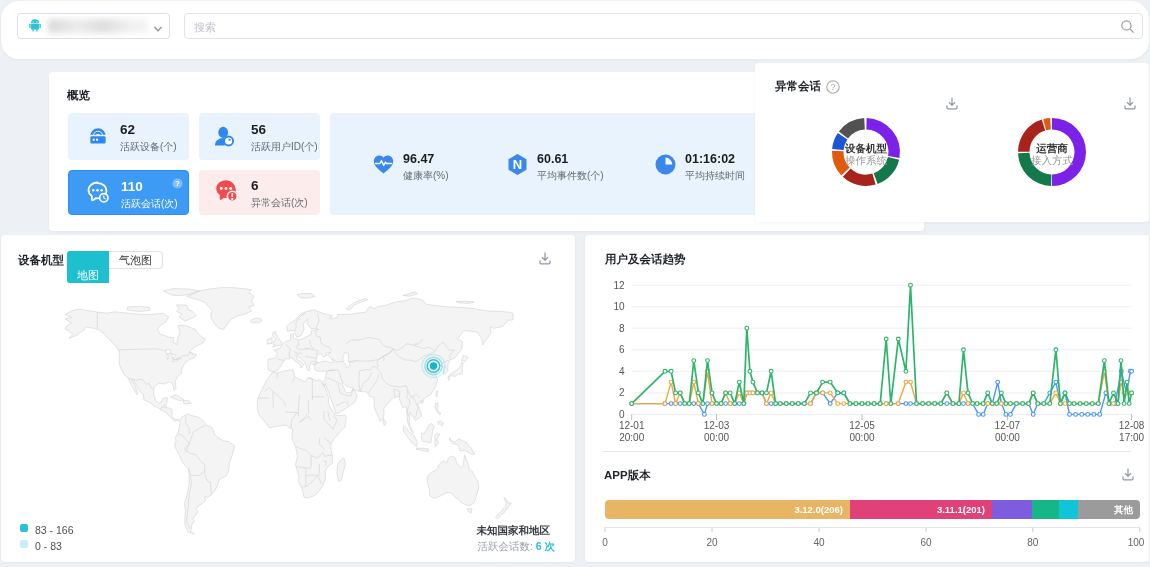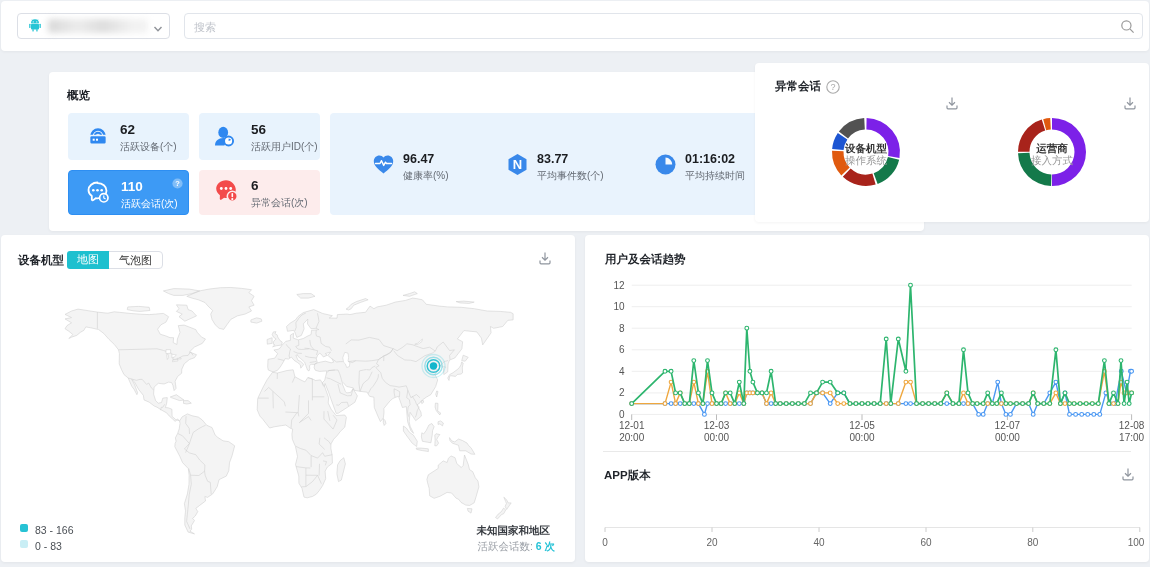--- a/index.html
+++ b/index.html
@@ -4,21 +4,21 @@
 * { margin:0; padding:0; box-sizing:border-box; }
 html,body { width:1150px; height:567px; background:#edf0f4; font-family:"Liberation Sans",sans-serif; overflow:hidden; position:relative; }
 .abs { position:absolute; }
 .panel { position:absolute; background:#fff; border-radius:4px; box-shadow:0 1px 3px rgba(31,35,41,.05); }
 .ptitle { position:absolute; font-size:11.5px; font-weight:bold; color:#1f2329; }
 .num { position:absolute; font-size:13.5px; font-weight:bold; color:#1b1d21; white-space:nowrap; }
 .lbl { position:absolute; font-size:10px; color:#646a73; white-space:nowrap; }
 </style></head>
 <body>
 
-<div class="panel" style="left:1px;top:1px;width:1148px;height:50px;">
+<div class="panel" style="left:1px;top:1px;width:1148px;height:58px;border-radius:18px;">
   <div class="abs" style="left:16px;top:12px;width:153px;height:26px;border:1px solid #dcdfe6;border-radius:4px;">
     <div class="abs" style="left:9px;top:3px;"><svg width="16" height="16" viewBox="0 0 16 16" fill="#26c5d5">
           <path d="M4 6.2a4 4 0 0 1 8 0z"></path>
           <line x1="5.1" y1="2.6" x2="5.9" y2="3.9" stroke="#26c5d5" stroke-width="0.8"></line>
           <line x1="10.9" y1="2.6" x2="10.1" y2="3.9" stroke="#26c5d5" stroke-width="0.8"></line>
           <circle cx="6.2" cy="4.9" r="0.55" fill="#fff"></circle>
           <circle cx="9.8" cy="4.9" r="0.55" fill="#fff"></circle>
           <rect x="4" y="6.7" width="8" height="5.8" rx="1"></rect>
           <rect x="2.2" y="6.7" width="1.3" height="4.4" rx="0.65"></rect>
           <rect x="12.5" y="6.7" width="1.3" height="4.4" rx="0.65"></rect>
@@ -96,21 +96,21 @@
     <div class="abs" style="left:42px;top:40px;"><svg width="23" height="23" viewBox="0 0 23 23">
           <path d="M11.5 20.5C7 16.6 1.8 13 1.8 8.2 1.8 4.9 4.4 2.5 7.4 2.5c1.7 0 3.2.8 4.1 2 .9-1.2 2.4-2 4.1-2 3 0 5.6 2.4 5.6 5.7 0 4.8-5.2 8.4-9.7 12.3z" fill="#3988ea"></path>
           <path d="M3.5 10.5h4.5l1.5-2.8 2.2 4.7 1.8-3.2 1 1.3h5" fill="none" stroke="#fff" stroke-width="1.4" stroke-linejoin="round" stroke-linecap="round"></path>
         </svg></div>
     <div class="num" style="left:73px;top:39px;font-size:12.5px;">96.47</div>
     <div class="lbl" style="left:73px;top:56px;">健康率(%)</div>
     <div class="abs" style="left:176px;top:40px;"><svg width="23" height="23" viewBox="0 0 23 23">
           <path d="M11.5 1l9 5.2v10.6l-9 5.2-9-5.2V6.2z" fill="#3988ea"></path>
           <text x="11.5" y="16.3" text-anchor="middle" font-size="13" font-weight="bold" fill="#fff" font-family="Liberation Sans">N</text>
         </svg></div>
-    <div class="num" style="left:207px;top:39px;font-size:12.5px;">83.77</div>
+    <div class="num" style="left:207px;top:39px;font-size:12.5px;">60.61</div>
     <div class="lbl" style="left:207px;top:56px;">平均事件数(个)</div>
     <div class="abs" style="left:324px;top:40px;"><svg width="23" height="23" viewBox="0 0 23 23">
           <circle cx="11.5" cy="11.5" r="10" fill="#3988ea"></circle>
           <path d="M11.5 4.5 V11.5 H18.2 A7 7 0 0 0 11.5 4.5z" fill="#fff" opacity="0.95"></path>
         </svg></div>
     <div class="num" style="left:355px;top:39px;font-size:12.5px;">01:16:02</div>
     <div class="lbl" style="left:355px;top:56px;">平均持续时间</div>
   </div>
 </div>
 
@@ -142,21 +142,21 @@
     <text x="111" y="89" text-anchor="middle" font-size="10.5" font-weight="bold" fill="#333">设备机型</text>
     <text x="111" y="101" text-anchor="middle" font-size="10.5" fill="#999">操作系统</text>
     <text x="297" y="89" text-anchor="middle" font-size="10.5" font-weight="bold" fill="#333">运营商</text>
     <text x="297" y="101" text-anchor="middle" font-size="10.5" fill="#999">接入方式</text>
   </svg>
 </div>
 
 <div class="panel" style="left:1px;top:235px;width:574px;height:327px;overflow:hidden;">
   <div class="ptitle" style="left:17px;top:18px;">设备机型</div>
   <div class="abs" style="left:66px;top:16px;height:18px;border:1px solid #dcdfe6;border-radius:4px;background:#fff;">
-    <span style="display:inline-block;vertical-align:top;height:18px;line-height:17px;padding:0 10px;background:#1ec0cf;color:#fff;font-size:11px;border-radius:3px 0 0 3px;margin:-1px 0 0 -1px;">地图</span><span style="display:inline-block;vertical-align:top;height:16px;line-height:16px;padding:0 10px;color:#333;font-size:11px;">气泡图</span>
+    <span style="display:inline-block;vertical-align:top;height:18px;line-height:17px;padding:16px 10px;background:#1ec0cf;color:#fff;font-size:11px;border-radius:3px 0 0 3px;margin:-1px 0 0 -1px;">地图</span><span style="display:inline-block;vertical-align:top;height:16px;line-height:16px;padding:0 10px;color:#333;font-size:11px;">气泡图</span>
   </div>
   <div class="abs" style="left:537px;top:16px;"><svg width="14" height="14" viewBox="0 0 14 14" fill="none" stroke="#8f959e" stroke-width="1.2">
         <path d="M2 9.5v2.3a1 1 0 0 0 1 1h8a1 1 0 0 0 1-1V9.5"></path>
         <path d="M7 1.5v7.3M4 6.3l3 2.8 3-2.8"></path>
       </svg></div>
   <svg class="abs" width="574" height="327" viewBox="1 235 574 327" style="left:0;top:0;">
     <path d="M65.0 318.9L71.5 317.6L65.0 314.4L71.5 311.0L78.0 309.1L88.3 310.7L97.4 312.1L103.9 312.8L107.8 313.2L114.2 311.8L119.4 312.3L131.1 313.5L140.1 314.2L149.2 314.6L155.7 314.1L163.4 313.4L168.6 316.7L166.0 322.1L160.9 324.8L157.6 329.2L160.2 334.2L166.0 336.0L169.9 337.6L173.6 337.7L173.2 342.6L176.9 344.5L177.4 339.0L180.0 332.4L178.3 325.6L184.2 325.1L189.4 327.1L195.8 329.6L197.1 332.2L201.7 337.2L205.5 339.0L202.3 343.4L194.5 347.0L189.4 352.0L196.5 354.7L194.5 357.7L189.4 359.5L184.2 363.9L181.8 369.2L181.6 373.3L177.7 376.4L175.1 381.2L176.1 388.3L174.1 390.6L172.9 385.3L171.6 382.6L168.6 382.1L164.1 384.0L158.3 383.3L154.1 387.1L153.6 394.2L155.7 400.8L158.3 403.2L161.5 402.5L162.8 398.1L167.3 397.6L166.7 403.1L165.4 407.5L168.6 407.9L171.9 409.3L172.1 416.4L175.8 419.6L179.6 420.9L177.7 419.1L175.1 421.4L172.5 418.9L169.3 416.1L166.7 412.9L160.9 409.7L157.0 407.2L154.4 406.1L149.2 402.2L144.0 399.9L143.4 395.4L138.8 389.7L134.3 381.7L131.7 379.4L134.6 384.7L137.6 392.7L136.9 394.7L134.3 389.7L131.7 386.2L128.2 378.0L124.0 374.6L121.6 369.8L119.2 363.9L119.4 353.6L118.5 349.8L114.2 344.3L109.1 339.5L103.9 333.6L98.7 329.6L90.9 327.8L85.8 326.9L83.8 330.4L80.6 332.2L76.7 335.4L71.5 337.2L68.9 338.5L72.8 334.5L68.9 331.3L65.0 328.7L67.0 325.6L71.5 322.8L65.0 318.9 ZM220.4 287.7L230.8 287.5L241.2 288.3L251.5 289.7L248.9 292.7L254.1 296.3L251.5 300.7L254.1 305.2L248.9 306.9L251.5 311.0L245.0 314.1L237.3 315.9L230.8 319.4L226.9 324.8L223.7 329.4L219.1 328.3L215.2 324.8L212.0 319.4L210.7 314.1L212.7 310.5L208.8 306.9L204.9 302.5L198.4 299.8L191.9 298.1L186.8 296.3L193.2 293.6L199.7 290.9L208.8 289.1L220.4 287.7 ZM250.9 319.9L256.7 317.8L261.2 318.9L261.9 321.2L256.7 323.1L250.9 322.1L250.9 319.9 ZM179.6 420.9L182.2 416.8L187.4 413.9L191.9 415.7L198.4 417.1L202.3 420.0L206.8 425.3L212.0 427.5L215.2 435.1L217.8 437.4L223.0 440.8L228.8 441.7L234.7 445.8L232.1 455.6L229.5 462.7L228.8 470.7L226.3 476.1L219.1 479.6L217.2 486.7L212.7 493.9L207.5 497.4L204.9 496.5L205.5 501.0L199.7 505.4L195.8 508.4L197.8 511.6L195.2 516.1L192.6 518.4L194.5 520.5L191.3 525.9L191.7 529.1L190.0 531.2L194.5 533.9L188.1 532.1L184.8 525.0L184.8 517.9L185.5 510.8L184.4 503.6L187.4 493.9L189.0 484.1L189.1 475.2L188.3 468.6L182.6 462.7L179.9 456.5L174.8 446.7L175.1 443.5L176.1 441.3L175.4 437.8L177.7 433.3L179.2 428.9L180.0 423.5L179.6 420.9 ZM272.5 372.3L267.3 379.4L263.2 386.9L259.3 395.1L257.7 398.6L257.2 409.8L259.9 416.1L262.9 419.4L269.6 428.0L274.8 426.7L281.3 425.7L285.8 425.0L290.4 428.3L292.7 429.1L291.9 434.2L292.3 439.2L295.5 446.7L297.5 456.5L295.5 464.5L298.8 476.1L298.9 483.2L302.0 488.5L304.0 497.1L307.2 497.8L312.4 496.5L316.3 494.2L319.5 490.3L322.5 485.8L325.7 478.7L325.1 471.2L327.3 467.1L332.4 463.2L332.2 455.6L330.9 448.5L330.9 444.0L333.7 439.2L337.6 435.1L340.2 431.6L344.8 427.1L346.4 417.3L344.8 415.0L336.1 415.5L331.2 409.3L328.2 403.1L328.6 397.7L324.7 386.7L322.2 382.8L320.4 379.9L315.6 380.5L312.6 379.0L307.8 377.6L304.9 381.9L300.1 379.6L294.9 376.7L293.2 369.8L287.1 370.5L277.4 373.0L272.5 372.3 ZM343.8 457.7L345.4 463.9L341.3 480.1L338.5 481.6L336.9 473.9L337.6 464.8L340.1 460.7L343.8 457.7 ZM313.7 309.6L318.9 311.8L322.7 313.5L332.4 315.7L329.2 318.0L337.0 318.2L337.4 314.6L347.3 314.1L349.9 314.6L356.4 313.2L365.5 312.3L370.0 306.1L373.9 308.7L377.1 306.9L386.2 305.2L395.3 302.1L405.6 300.4L412.7 298.1L416.6 298.6L422.4 299.8L426.3 304.3L439.3 306.1L447.7 306.9L461.3 307.3L474.2 308.7L487.2 311.0L500.1 311.4L510.5 312.3L513.1 313.7L513.1 319.9L507.9 320.3L502.7 326.5L493.7 328.3L490.4 326.5L491.1 332.8L482.7 344.9L481.4 338.1L476.8 331.9L463.9 330.6L457.4 339.0L462.6 341.7L461.9 348.8L454.8 358.0L449.6 360.0L448.1 363.9L447.7 371.9L443.8 374.6L443.6 368.7L441.2 365.3L438.0 366.0L432.6 366.9L434.1 369.8L438.4 369.4L438.6 370.5L434.8 374.1L437.7 379.9L435.7 386.5L430.9 394.5L426.3 397.2L422.4 399.9L420.1 402.7L417.0 404.9L420.9 412.0L421.4 416.1L415.7 420.7L413.4 417.3L410.1 412.3L409.2 421.8L410.1 426.2L413.6 433.3L410.8 430.7L407.6 421.8L406.3 406.6L402.4 407.5L398.5 396.3L395.3 397.4L392.7 398.6L390.1 400.8L383.9 408.4L384.0 412.9L383.3 418.2L380.4 421.6L378.4 417.3L374.3 407.5L374.0 401.3L373.9 397.2L369.6 396.3L368.1 394.0L367.2 392.2L359.9 391.3L354.2 390.3L353.3 387.9L346.7 386.5L343.2 382.6L342.2 383.5L345.4 391.5L346.7 392.9L350.6 392.4L353.0 388.7L357.4 395.9L354.9 402.2L348.6 406.5L338.3 413.2L336.2 413.4L330.8 398.6L328.6 392.4L325.1 383.5L324.4 386.5L323.0 385.6L322.2 382.8L324.7 380.3L326.5 372.8L326.6 370.9L319.5 371.4L315.4 370.3L314.1 367.8L314.7 364.1L317.8 362.8L320.5 362.1L325.3 361.2L331.2 362.8L333.7 362.1L331.8 358.6L329.2 356.8L327.9 355.4L330.5 352.0L325.3 353.6L327.3 355.2L323.4 357.0L322.1 355.2L319.8 353.2L317.6 355.2L316.3 358.6L317.3 362.5L314.3 364.4L311.1 364.3L309.5 365.7L309.8 368.4L309.0 371.0L307.5 370.1L305.9 365.7L304.6 362.1L300.7 358.6L297.9 356.3L297.5 354.8L295.9 355.4L298.1 360.4L300.7 361.4L303.8 364.4L300.8 368.2L300.3 364.8L297.5 362.5L294.2 360.4L291.4 357.1L288.4 359.1L285.2 358.6L284.1 360.7L280.3 366.9L277.3 370.5L273.0 371.9L268.3 370.1L267.7 367.1L268.0 359.3L274.8 358.2L277.7 353.6L273.9 350.0L278.1 349.3L280.0 348.1L281.9 345.4L285.8 341.3L290.4 340.4L290.4 335.1L293.6 333.3L293.2 338.1L295.8 339.0L298.1 339.9L303.3 338.5L307.2 336.3L311.1 334.5L311.5 330.4L318.9 329.6L316.0 328.3L311.1 328.8L307.5 323.9L307.8 319.1L303.3 323.9L304.1 328.8L301.4 335.4L296.8 337.4L294.9 332.4L293.6 330.3L287.5 331.3L286.5 326.5L290.4 323.0L295.5 319.9L298.1 316.4L303.3 312.6L313.7 309.6 ZM272.6 346.8L276.1 345.8L281.7 345.0L282.2 342.0L280.0 340.6L277.7 337.0L277.2 334.9L274.9 333.5L276.0 331.7L273.4 331.9L272.2 334.5L273.5 337.2L276.1 339.0L273.8 341.1L273.1 344.0L274.8 344.9L272.6 346.8 ZM272.1 337.7L267.1 339.5L267.3 344.2L272.1 343.3L272.1 339.9L272.1 337.7 ZM461.7 360.7L463.2 355.2L468.2 357.3L465.2 361.2L461.7 360.7 ZM461.6 362.1L463.2 363.0L462.3 367.8L462.6 372.8L461.0 374.1L457.4 374.4L455.5 376.4L450.9 375.7L449.6 376.4L449.0 380.5L447.7 378.1L449.6 374.6L452.9 372.8L457.2 369.6L459.4 367.5L461.0 364.8L461.6 362.1 ZM403.4 426.0L406.3 428.0L409.5 432.4L413.4 435.1L417.3 441.3L416.6 446.5L412.1 443.1L406.9 436.0L403.4 431.0L403.4 426.0 ZM416.2 448.1L421.2 448.1L428.3 448.8L428.4 451.5L422.4 450.6L416.6 449.4L416.2 448.1 ZM421.8 432.8L423.7 433.9L426.3 430.3L428.9 425.0L431.8 423.5L434.1 426.7L432.6 430.7L432.2 435.1L430.9 442.8L427.6 442.2L422.4 441.3L421.4 436.9L421.8 432.8 ZM434.8 435.1L436.0 433.7L439.9 434.6L438.0 436.9L436.7 439.6L438.6 443.1L436.7 445.8L434.8 445.8L435.1 440.4L434.8 435.1 ZM449.5 437.6L451.6 440.8L454.8 441.9L458.5 439.0L462.6 440.6L467.1 443.1L468.8 445.8L471.0 447.7L474.9 454.3L471.0 454.0L465.8 450.8L459.7 450.8L458.5 445.3L454.8 444.0L452.2 443.1L449.9 440.6L449.5 437.6 ZM435.4 403.1L438.0 403.4L437.7 411.1L440.6 412.9L439.9 415.0L437.3 412.0L436.0 410.2L435.1 407.0L435.4 403.1 ZM438.0 421.8L440.6 420.9L443.4 423.0L442.5 425.9L439.9 423.9L438.0 424.4L438.0 421.8 ZM383.3 418.6L385.2 420.7L385.9 423.5L384.2 425.5L383.3 422.6L383.3 418.6 ZM436.7 391.0L438.0 391.5L436.7 397.0L435.7 394.2L436.7 391.0 ZM420.8 401.3L423.1 400.2L423.7 402.2L421.8 403.6L420.8 401.3 ZM464.5 455.0L463.2 465.4L461.3 467.5L456.8 463.6L455.1 457.7L450.9 455.9L448.4 458.4L447.1 462.5L443.2 460.9L438.2 465.2L438.2 468.4L428.3 474.8L426.9 479.4L427.6 482.8L429.2 488.5L429.7 495.8L434.1 498.3L439.9 496.3L447.1 492.4L451.6 493.0L456.0 498.1L458.8 499.4L461.0 502.4L465.8 505.1L469.7 505.4L474.2 502.8L476.2 496.3L478.9 486.9L478.0 481.0L475.3 477.8L472.7 471.6L469.5 469.6L468.4 464.8L464.5 455.0 ZM467.4 508.4L472.0 508.8L471.0 513.1L468.0 511.1L467.4 508.4 ZM503.8 497.2L505.7 498.8L507.3 501.0L508.2 502.9L511.2 502.9L509.2 505.8L506.6 509.5L505.1 506.3L506.4 503.6L505.7 501.5L503.8 497.2 ZM503.6 508.1L505.7 509.9L503.8 513.6L501.4 514.7L497.6 518.9L495.5 517.5L498.2 514.1L501.2 511.8L503.6 508.1 ZM176.4 304.8L186.8 305.2L188.1 309.6L191.9 310.9L196.5 315.9L191.9 318.0L184.8 321.2L179.0 316.7L182.2 314.1L176.4 311.4L179.0 308.7L176.4 304.8 ZM127.8 306.9L138.8 306.4L149.2 307.3L149.9 310.5L140.1 311.4L133.7 310.9L127.2 309.6L127.8 306.9 ZM163.4 290.9L173.8 288.6L189.4 289.1L199.7 290.9L191.9 293.6L182.9 295.4L173.8 295.4L168.6 293.6L163.4 290.9 ZM296.8 294.5L303.3 293.6L311.1 293.6L315.0 296.3L308.5 298.1L300.7 298.1L296.8 294.5 ZM348.6 310.0L351.2 308.7L353.8 305.2L360.3 302.5L368.1 299.8L365.5 298.6L356.4 301.6L351.2 304.3L348.0 307.8L346.0 309.1L348.6 310.0 ZM403.0 295.4L409.5 293.6L414.7 291.8L417.3 293.6L409.5 296.3L403.0 295.4 ZM456.1 301.6L463.9 301.1L474.2 302.1L469.1 303.4L460.0 302.9L456.1 301.6 ZM170.2 397.0L176.4 394.7L183.9 400.0L179.6 400.6L171.2 397.6L170.2 397.0 ZM183.5 400.6L188.1 400.6L191.3 403.2L186.8 404.0L183.5 403.4L183.5 400.6 Z" fill="#f4f4f4" stroke="#cdcdcd" stroke-width="0.55" stroke-linejoin="round"></path>
     <path d="M118.5 349.8L157.0 348.8L163.4 350.4L171.2 353.2L173.2 355.9L172.9 359.6L177.7 358.9L182.9 355.9L188.1 355.4L190.6 351.8L193.2 355.5M97.4 312.1L97.4 328.7M128.2 378.0L136.3 380.3L139.9 379.4L142.2 379.4L146.6 384.4L148.7 383.0L151.5 388.1L153.6 389.9M160.6 410.2L161.2 407.3L162.8 407.3L164.6 404.3M205.5 425.3L202.3 426.7L198.4 428.9L193.2 432.4L189.4 443.5L184.4 449.0L189.4 452.9L195.8 454.7L199.7 460.0L204.9 465.0L204.6 471.2L205.1 475.2L207.7 481.4L210.3 482.3L211.2 494.2M188.7 468.6L190.6 475.2L191.3 484.1L189.2 494.7L188.1 507.2L186.6 521.4L190.0 528.9M190.6 475.2L198.9 475.5M204.6 471.2L198.9 475.5M186.1 416.2L185.7 423.4L189.2 428.3L189.5 434.0M177.8 433.5L182.5 435.8L189.4 443.5M189.5 443.5L185.6 452.7M312.4 379.0L312.4 400.4M312.4 396.8L324.3 396.8M308.5 400.4L308.5 413.4M299.4 395.1L298.1 413.2M268.7 387.4L273.8 392.2L281.6 399.2L284.3 402.0L285.4 406.3M272.9 391.5L273.3 408.4M264.5 391.5L268.7 387.4M258.0 398.1L268.7 398.1M285.4 412.0L298.1 412.7M298.1 412.7L298.9 416.4M291.0 428.3L291.7 420.0L296.8 412.9M299.4 422.6L308.5 416.6L311.1 420.5M308.5 413.4L299.4 422.6M324.0 419.1L333.1 429.1M333.1 415.2L337.0 420.0L333.1 429.1M324.0 437.8L328.8 441.5L330.8 444.4M319.9 437.8L319.1 444.0L324.7 449.4M295.8 446.3L300.7 448.6L305.9 450.2L311.1 455.6L317.6 458.1M311.1 455.6L311.1 467.1M317.6 458.1L322.6 452.7L324.7 456.3L332.3 454.7M305.9 468.0L305.9 486.6M305.9 475.2L317.6 475.3M301.4 486.9L305.9 486.6L312.4 481.7L317.6 475.3L321.4 483.7M296.2 466.6L305.9 467.9L310.4 468.0M319.5 463.8L319.1 475.7M325.3 465.4L326.5 461.6L323.0 460.9M307.8 377.6L312.6 379.0M294.9 376.7L292.3 382.6M277.4 373.0L277.2 379.0M327.7 411.1L329.9 420.9M323.9 419.1L324.0 411.1M277.7 358.9L284.1 360.5M289.8 351.3L289.1 355.9L289.7 358.0M286.2 344.3L287.9 346.8L290.6 349.0L289.8 351.3M298.5 340.1L298.9 345.2L295.7 346.5L297.9 349.1L301.9 349.5M293.5 351.4L297.7 353.2L301.9 353.4M301.9 349.5L309.7 348.8L314.4 350.0M309.8 339.9L310.4 344.3L311.1 346.3L314.4 350.0L317.7 350.7L316.5 355.0M316.3 330.1L315.9 333.6L316.5 336.1L320.1 337.0L321.2 343.3L325.7 346.5L329.5 347.2L331.5 350.7M294.8 331.0L296.2 327.4L295.8 322.8L298.8 318.3L301.8 315.0L305.9 313.0M317.4 313.2L318.3 316.9L319.0 321.4L316.0 328.3M304.5 348.1L309.3 348.6M309.4 357.3L316.5 358.0M305.0 356.1L309.4 357.3M314.2 361.8L316.3 361.4M309.7 362.5L314.1 361.8M342.9 361.6L340.3 361.6L336.5 362.0L331.8 358.6M348.0 361.6L355.8 360.7L365.5 361.2L371.8 360.7L378.4 359.6L383.9 355.9L390.7 352.3L393.1 348.6M345.8 344.0L351.2 339.9L359.0 340.1L369.4 337.4L379.1 339.5L383.6 345.6L390.1 347.7L393.1 348.6M393.1 348.6L397.2 350.7L403.0 347.0L406.9 343.8L412.3 344.7L418.6 347.0L423.2 348.6L429.6 347.2L435.3 351.1M435.3 351.1L432.2 353.1L424.9 355.7L416.0 361.6L410.5 360.2L404.8 360.0L397.5 355.5L393.7 350.7M435.3 351.1L437.3 346.8L443.2 342.0L449.6 350.6L454.4 349.8L449.6 355.4L450.0 359.6M393.1 348.6L390.7 352.3L386.8 355.0L383.9 355.9L378.4 359.6L376.5 363.9L379.1 365.7L375.8 367.5M375.8 367.5L380.8 372.8L382.2 378.3L385.5 382.4L390.1 385.6L395.0 386.3L399.1 387.1L406.3 385.8M406.3 385.8L407.8 390.1L410.9 397.7L416.4 394.5L419.9 397.7M366.1 369.6L363.5 370.0L359.4 370.9L359.3 372.6M359.3 372.6L358.9 383.0L360.0 391.3M366.4 369.6L369.9 370.0L371.9 367.6L375.4 365.9M352.4 362.5L355.8 360.7M348.0 361.6L352.4 362.5M368.2 393.6L370.8 388.7L373.1 386.3L376.7 380.8L378.2 377.3L378.4 374.2M394.1 388.8L396.2 389.7L399.7 391.7L399.5 397.0M395.1 397.4L394.1 392.7L394.1 388.8M338.0 370.0L334.9 370.0L327.5 370.7M338.0 370.0L339.7 373.7L341.4 379.4L342.2 382.6M326.5 372.8L329.2 370.5L334.9 370.0M330.5 378.9L341.0 384.2M337.9 384.0L340.2 392.9L347.3 395.8L351.2 395.6L353.0 388.7M347.3 402.2L348.6 406.5M336.2 404.9L338.8 405.2L341.5 402.5L347.3 402.2M326.5 377.8L330.5 378.9M441.0 364.8L444.3 361.6L448.0 360.5M443.2 366.6L446.1 367.3M412.2 396.1L415.3 401.1L416.4 404.0L419.2 407.0L417.3 410.5L416.2 415.4L415.2 417.5M407.8 390.1L406.7 397.7L409.4 399.7L410.1 404.7L408.1 407.0L407.6 412.0L408.5 416.6M372.2 371.7L370.4 375.5L368.3 379.4L366.0 381.0L363.0 383.7L360.0 391.3M383.7 361.1L383.9 355.9" fill="none" stroke="#cdcdcd" stroke-width="0.55" stroke-linejoin="round"></path>
     <path d="M344.8 352.3L348.0 353.2L348.6 357.7L348.0 361.2L349.9 363.0L349.3 366.6L346.7 367.5L345.4 363.9L343.5 362.1L342.8 357.7L344.1 354.1L344.8 352.3 ZM166.0 349.7L170.6 349.7L170.6 353.2L166.0 353.6L166.0 349.7 ZM166.7 354.5L168.0 354.1L168.6 357.7L167.3 359.5L166.7 354.5 ZM171.9 354.1L176.4 355.0L174.5 356.8L171.9 358.0L171.9 354.1 ZM172.5 360.4L177.7 359.6L178.0 360.9L172.5 361.8L172.5 360.4 ZM177.0 358.4L180.9 357.9L181.2 358.9L177.0 359.1L177.0 358.4 ZM414.7 344.3L417.3 343.4L420.5 340.8L422.4 339.0L421.8 341.7L417.9 344.3L414.7 344.3 Z" fill="#fff" stroke="#cdcdcd" stroke-width="0.5"></path>
     <circle cx="433.5" cy="366" r="11.5" fill="none" stroke="#29c3d6" stroke-width="1.3" opacity="0.22"></circle>
@@ -484,20 +484,28 @@
       <circle cx="542.1" cy="147.1" r="1.9" fill="#fff" stroke="#2DB56E" stroke-width="1.1"></circle>
       <circle cx="544.2" cy="168.6" r="1.9" fill="#fff" stroke="#2DB56E" stroke-width="1.1"></circle>
       <circle cx="546.6" cy="157.9" r="1.9" fill="#fff" stroke="#2DB56E" stroke-width="1.1"></circle>
   </svg>
   <div class="abs" style="left:18px;top:216px;width:528px;height:1px;background:#e9e9e9;"></div>
   <div class="ptitle" style="left:19px;top:233px;">APP版本</div>
   <div class="abs" style="left:536px;top:232px;"><svg width="14" height="14" viewBox="0 0 14 14" fill="none" stroke="#8f959e" stroke-width="1.2">
         <path d="M2 9.5v2.3a1 1 0 0 0 1 1h8a1 1 0 0 0 1-1V9.5"></path>
         <path d="M7 1.5v7.3M4 6.3l3 2.8 3-2.8"></path>
       </svg></div>
+  <div class="abs" style="left:20px;top:265px;width:535px;height:19px;border-radius:4px;overflow:hidden;font-size:9.5px;font-weight:bold;color:#fff;">
+    <div style="float:left;width:245px;height:19px;background:#e7b563;line-height:19px;text-align:right;padding-right:7px;">3.12.0(206)</div>
+    <div style="float:left;width:142px;height:19px;background:#e04178;line-height:19px;text-align:right;padding-right:7px;">3.11.1(201)</div>
+    <div style="float:left;width:40px;height:19px;background:#7d5ce0;"></div>
+    <div style="float:left;width:27px;height:19px;background:#16b787;"></div>
+    <div style="float:left;width:19px;height:19px;background:#10c5d8;"></div>
+    <div style="float:left;width:62px;height:19px;background:#9b9b9b;line-height:19px;text-align:right;padding-right:7px;">其他</div>
+  </div>
   <svg class="abs" width="564" height="40" style="left:0;top:288px;" font-family="Liberation Sans">
     <line x1="20" y1="4.5" x2="555" y2="4.5" stroke="#e5e5e5"></line>
     <line x1="20" y1="4.5" x2="20" y2="9" stroke="#ccc"></line>
       <line x1="127" y1="4.5" x2="127" y2="9" stroke="#ccc"></line>
     <line x1="234" y1="4.5" x2="234" y2="9" stroke="#ccc"></line>
       <line x1="341" y1="4.5" x2="341" y2="9" stroke="#ccc"></line>
     <line x1="447.8" y1="4.5" x2="447.8" y2="9" stroke="#ccc"></line>
       <line x1="554.8" y1="4.5" x2="554.8" y2="9" stroke="#ccc"></line>
     <text x="20" y="23" text-anchor="middle" font-size="10" fill="#666">0</text>
     <text x="127" y="23" text-anchor="middle" font-size="10" fill="#666">20</text>

